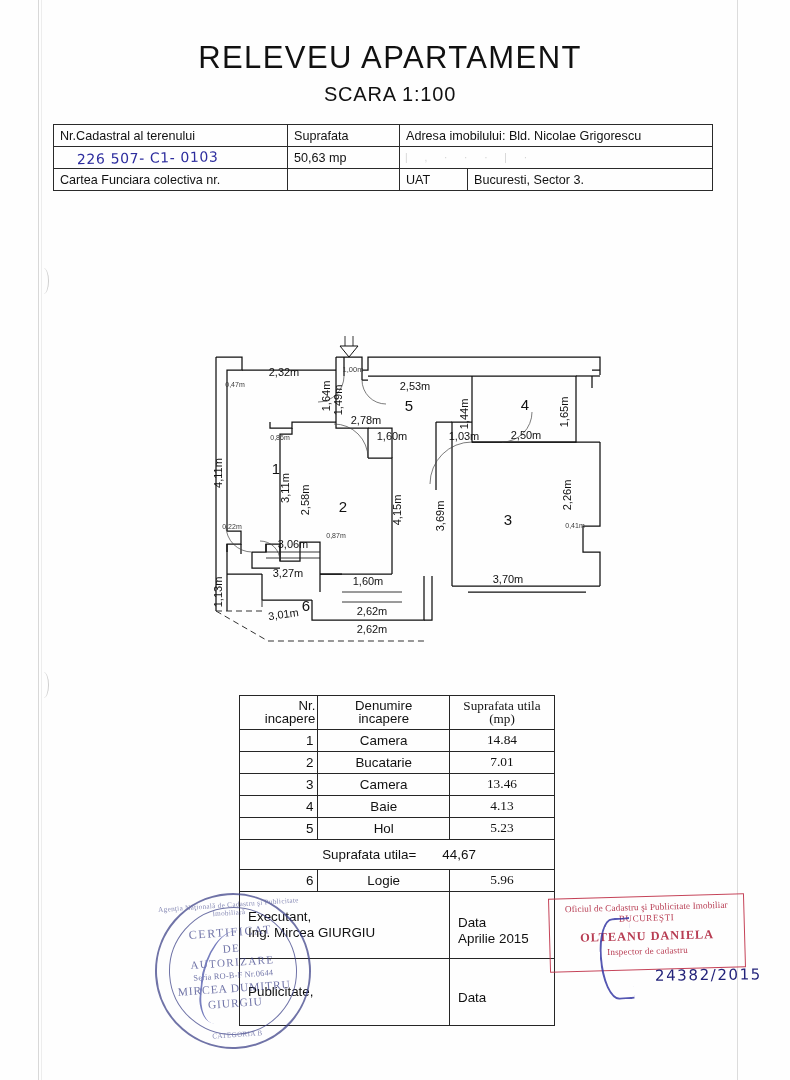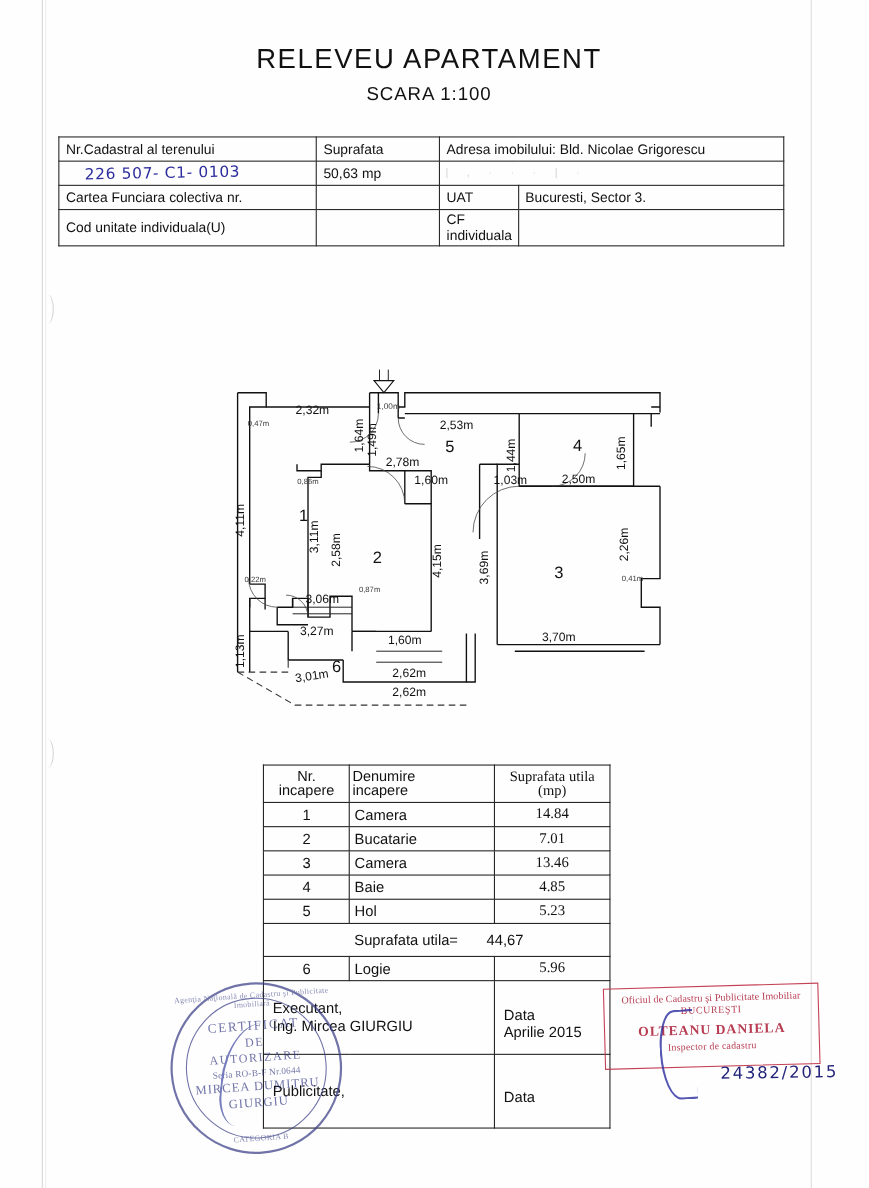--- a/index.html
+++ b/index.html
@@ -14,22 +14,22 @@
 
   
   .scan-edge-left{position:absolute;left:38px;top:0;width:1px;height:1080px;background:#d8d8d8;}
   .scan-edge-left2{position:absolute;left:41px;top:0;width:1px;height:1080px;background:#ededed;}
   .scan-edge-right{position:absolute;left:737px;top:0;width:1px;height:1080px;background:#dcdcdc;}
   .scan-notch{position:absolute;left:38px;width:10px;height:26px;
      border-right:1px solid #cfcfcf;border-radius:0 60% 60% 0;}
 
   
   .title-block{position:absolute;left:40px;top:40px;width:700px;text-align:center;}
-  .title-main{font-size:25px;letter-spacing:1.4px;font-weight:400;color:#111;}
-  .title-sub{font-size:17px;letter-spacing:.8px;margin-top:7px;color:#111;}
+  .title-main{font-size:31px;letter-spacing:1.4px;font-weight:400;color:#111;}
+  .title-sub{font-size:20px;letter-spacing:.8px;margin-top:7px;color:#111;}
 
   
   .hdr-table{position:absolute;left:53px;top:124px;width:660px;
      border-collapse:collapse;font-size:12.6px;padding-left:16px;}
   .hdr-table td{border:1px solid #2a2a2a;padding:2px 5px;height:17px;vertical-align:middle;color:#111;}
   .hdr-table td.pad-l{padding-left:6px;}
   .hand{font-family:"DejaVu Sans",sans-serif;color:#2d2d9e;font-size:14px;
      letter-spacing:.6px;transform:rotate(-1.1deg);display:inline-block;padding-left:18px;}
   .smudge{display:block;height:12px;opacity:.30;font-size:10px;letter-spacing:7px;
      color:#6d6d6d;overflow:hidden;white-space:nowrap;}
@@ -37,22 +37,22 @@
   
   #plan{position:absolute;left:196px;top:330px;width:424px;height:312px;}
   #plan svg{display:block;}
 
   
   .room-table{position:absolute;left:239px;top:695px;width:316px;
      border-collapse:collapse;font-size:13.4px;color:#111;}
   .room-table td,.room-table th{border:1px solid #262626;font-weight:400;}
   .room-table th{padding:3px 2px;line-height:1.02;font-size:13.2px;}
   .room-table td{height:19px;padding:1px 4px;}
-  .c-nr{width:74px;text-align:center;margin-top:37px;}
-  .c-den{width:136px;text-align:left;}
+  .c-nr{width:74px;text-align:right;margin-top:37px;}
+  .c-den{width:136px;text-align:center;}
   .c-sup{width:106px;text-align:center;font-family:Liberation Serif, serif;}
   .sum-row td{height:27px;text-align:right;padding-right:0;}
   .sum-inner{display:flex;justify-content:center;align-items:center;gap:26px;}
   .sig-left{padding:4px 4px 4px 8px!important;line-height:1.18;height:36px;vertical-align:middle;}
   .sig-right{padding:16px 4px 4px 8px!important;line-height:1.18;height:36px;vertical-align:middle;}
   .tall{height:46px!important;margin-top:20px;}
 
   
   .round-stamp{position:absolute;left:155px;top:893px;width:152px;height:152px;
      border:2px solid #3a3f86;border-radius:50%;opacity:.72;
@@ -128,26 +128,20 @@
       <td colspan="2">
             <span class="smudge">|  ,  ·  ·   ·  |   ·</span>
           </td>
     </tr>
     <tr>
       <td class="pad-l">Cartea Funciara colectiva nr.</td>
       <td></td>
       <td class="pad-l" style="width:56px">UAT</td>
       <td class="pad-l">Bucuresti, Sector 3.</td>
     </tr>
-    <tr>
-      <td class="pad-l">Cod unitate individuala(U)</td>
-      <td></td>
-      <td class="pad-l" colspan="1">CF individuala</td>
-      <td></td>
-    </tr>
   </tbody>
     </table>
 
   <div id="plan">
   <svg width="424" height="312" viewBox="0 0 424 312" xmlns="http://www.w3.org/2000/svg">
 
     <g>
       <path class="wall-thin" d="M149,6 L149,16 M157,6 L157,16"></path>
       <path d="M144,16 L162,16 L153,27 Z" fill="#fff" stroke="#111" stroke-width="1"></path>
     </g>
@@ -286,21 +280,21 @@
       <td class="c-sup">7.01</td>
     </tr>
     <tr>
       <td class="c-nr">3</td>
       <td class="c-den">Camera</td>
       <td class="c-sup">13.46</td>
     </tr>
     <tr>
       <td class="c-nr">4</td>
       <td class="c-den">Baie</td>
-      <td class="c-sup">4.85</td>
+      <td class="c-sup">4.13</td>
     </tr>
     <tr>
       <td class="c-nr">5</td>
       <td class="c-den">Hol</td>
       <td class="c-sup">5.23</td>
     </tr>
     <tr class="sum-row">
       <td colspan="3">
         <span class="sum-inner">
           <span>Suprafata utila=</span>

